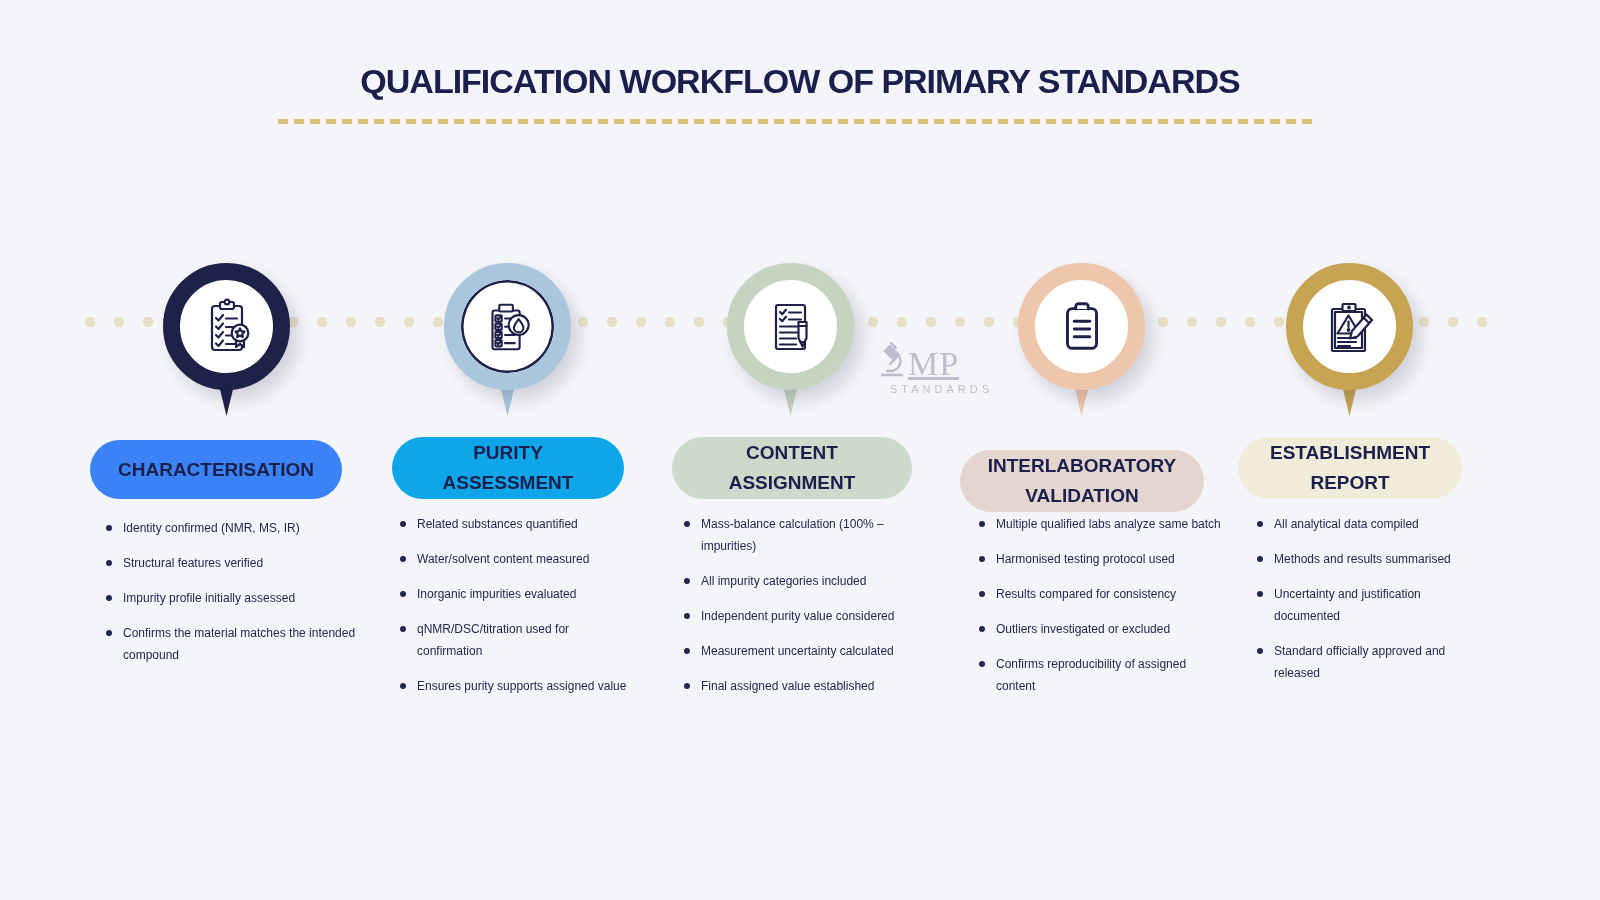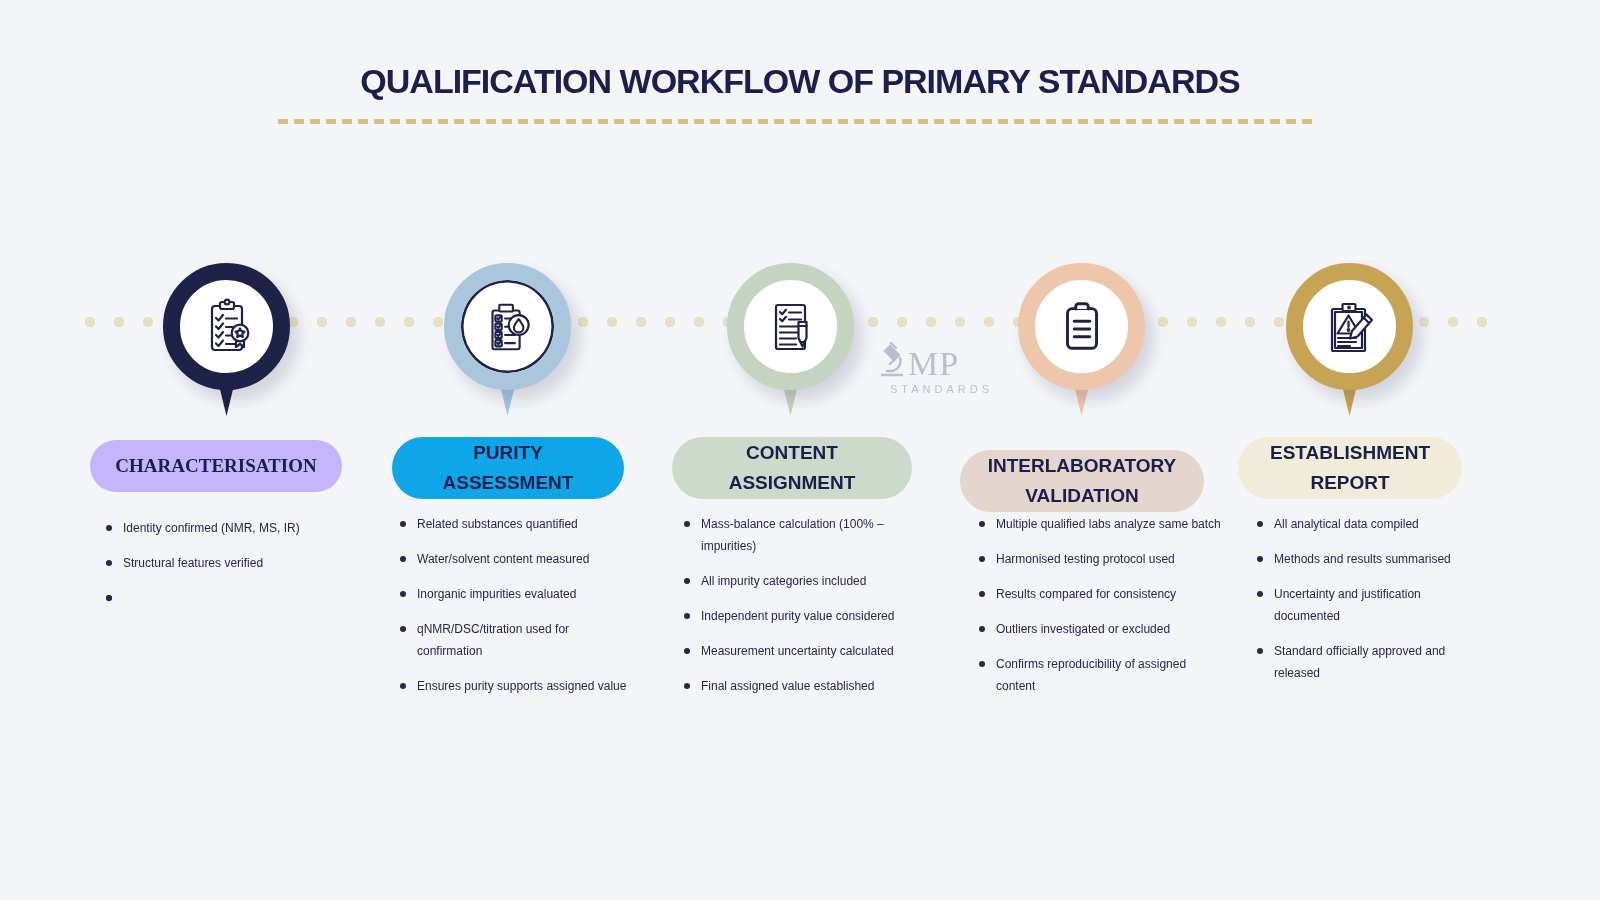--- a/index.html
+++ b/index.html
@@ -58,21 +58,21 @@
     font-size:12px;line-height:22px;color:#232850;
   }
   .bullet-dot{
     position:absolute;left:3px;top:8px;width:6px;height:6px;border-radius:50%;
     background:#232850;
   }
 
   
   .watermark{position:absolute;top:341px;left:878px;opacity:0.78;z-index:0;color:#aeaec2;}
   .wm-row{display:flex;align-items:flex-end;}
-  .wm-brand{font-family:"Liberation Serif","DejaVu Serif",serif;font-size:34px;line-height:30px;letter-spacing:1px;}
+  .wm-brand{font-family:"Liberation Serif","DejaVu Serif",serif;font-size:34px;line-height:30px;letter-spacing:1px;text-decoration:underline;}
   .wm-sub{font-size:11px;letter-spacing:4px;margin-top:4px;margin-left:12px;}
 </style>
 </head>
 <body>
 
 <div id="canvas">
 
   <div class="page-title">QUALIFICATION WORKFLOW OF PRIMARY STANDARDS</div>
   <div class="title-underline"></div>
 
@@ -170,39 +170,39 @@
         <circle cx="30.5" cy="35" r="0.8"></circle>
         <line x1="20" y1="43" x2="38" y2="43"></line>
         <line x1="20" y1="47" x2="38" y2="47"></line>
         <line x1="20" y1="51" x2="32" y2="51"></line>
         <path d="M48.5 19.5 l5.5 5.5 l-14.5 16.5 l-7.5 2 l2 -7.5 z" fill="#fff"></path>
         <line x1="45.5" y1="22.5" x2="51" y2="28"></line>
       </svg>
     </div>
   </div>
 
-  <div class="pill" style="left: 90px; top: 440px; width: 252px; height: 52px; background-color: #c4b5fd; font-family: Liberation Serif, serif;">CHARACTERISATION</div>
+  <div class="pill" style="left: 90px; top: 440px; width: 252px; height: 59px; background-color: #3b82f6;">CHARACTERISATION</div>
 
   <div class="pill" style="left: 392px; top: 437px; width: 232px; height: 62px; background-color: #0ea5e9;">PURITY
 ASSESSMENT</div>
 
   <div class="pill" style="left: 672px; top: 437px; width: 240px; height: 62px; background-color: rgb(205, 217, 203);">CONTENT
 ASSIGNMENT</div>
 
   <div class="pill" style="left: 960px; top: 450px; width: 244px; height: 62px; background-color: rgb(228, 213, 206);">INTERLABORATORY
 VALIDATION</div>
 
   <div class="pill" style="left: 1238px; top: 437px; width: 224px; height: 62px; background-color: rgb(241, 236, 217);">ESTABLISHMENT
 REPORT</div>
 
   <ul class="bullets" style="left:103px;top:517px;width:255px">
       <li><span class="bullet-dot"></span><span class="bullet-text">Identity confirmed (NMR, MS, IR)</span></li>
       <li><span class="bullet-dot"></span><span class="bullet-text">Structural features verified</span></li>
-      <li><span class="bullet-dot"></span></li>
-      <li><span class="bullet-dot"></span></li>
+      <li><span class="bullet-dot"></span><span class="bullet-text">Impurity profile initially assessed</span></li>
+      <li><span class="bullet-dot"></span><span class="bullet-text">Confirms the material matches the intended compound</span></li>
     </ul>
 
   <ul class="bullets" style="left:397px;top:513px;width:238px">
       <li><span class="bullet-dot"></span><span class="bullet-text">Related substances quantified</span></li>
       <li><span class="bullet-dot"></span><span class="bullet-text">Water/solvent content measured</span></li>
       <li><span class="bullet-dot"></span><span class="bullet-text">Inorganic impurities evaluated</span></li>
       <li><span class="bullet-dot"></span><span class="bullet-text">qNMR/DSC/titration used for confirmation</span></li>
       <li><span class="bullet-dot"></span><span class="bullet-text">Ensures purity supports assigned value</span></li>
     </ul>
 

